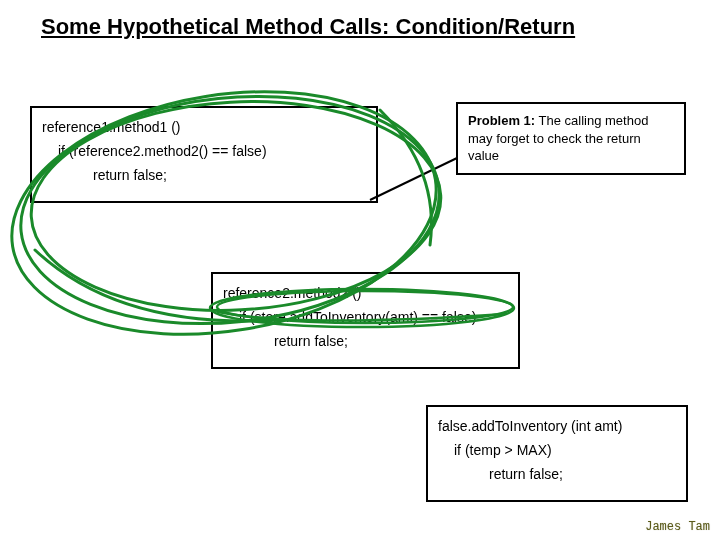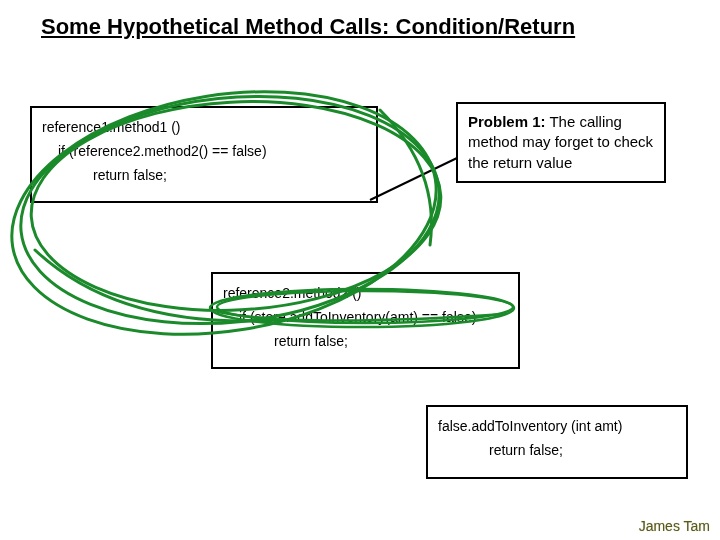--- a/index.html
+++ b/index.html
@@ -29,33 +29,33 @@
     line-height: 1.7;
   }
   .code-box .sig { font-weight: normal; }
   .code-box .l1 { margin-left: 16px; }
   .code-box .l2 { margin-left: 51px; }
   .problem-box {
     position: absolute;
     border: 2px solid #000;
     background: #fff;
     padding: 8px 10px;
-    font-size: 15px;
+    font-size: 13px;
     line-height: 1.35;
-    width: 210px;
+    width: 230px;
   }
   .problem-box .pb-title { font-weight: bold; display: inline; }
   .problem-box .pb-text { display: inline; }
   .footer {
     position: absolute;
     bottom: 6px;
     right: 10px;
-    font-size: 14px;
+    font-size: 12px;
     color: #5a5a1a;
-    font-family: Liberation Sans, sans-serif;
+    font-family: Liberation Mono, monospace;
     text-shadow: 0 0 1px rgba(90,90,30,0.4);
   }
   svg.overlay {
     position: absolute;
     top: 0; left: 0;
     pointer-events: none;
   }
 </style>
 </head>
 <body>
@@ -73,20 +73,21 @@
 </div>
 
 <div class="code-box" style="top:272px; left:211px; width:309px;">
   <div class="sig">reference2.method2 ()</div>
   <div class="l1">if (store.addToInventory(amt) == false)</div>
   <div class="l2">return false;</div>
 </div>
 
 <div class="code-box" style="top:405px; left:426px; width:262px;">
   <div class="sig">false.addToInventory (int amt)</div>
+  <div class="l1">if (temp &gt; MAX)</div>
   <div class="l2">return false;</div>
 </div>
 
 <div class="footer">James Tam</div>
 
 <svg class="overlay" width="720" height="540">
 
   <line x1="457" y1="158" x2="370" y2="200" stroke="#000" stroke-width="2"></line>
 
   <g stroke="#1a8a2a" stroke-width="3" fill="none" stroke-linecap="round">

